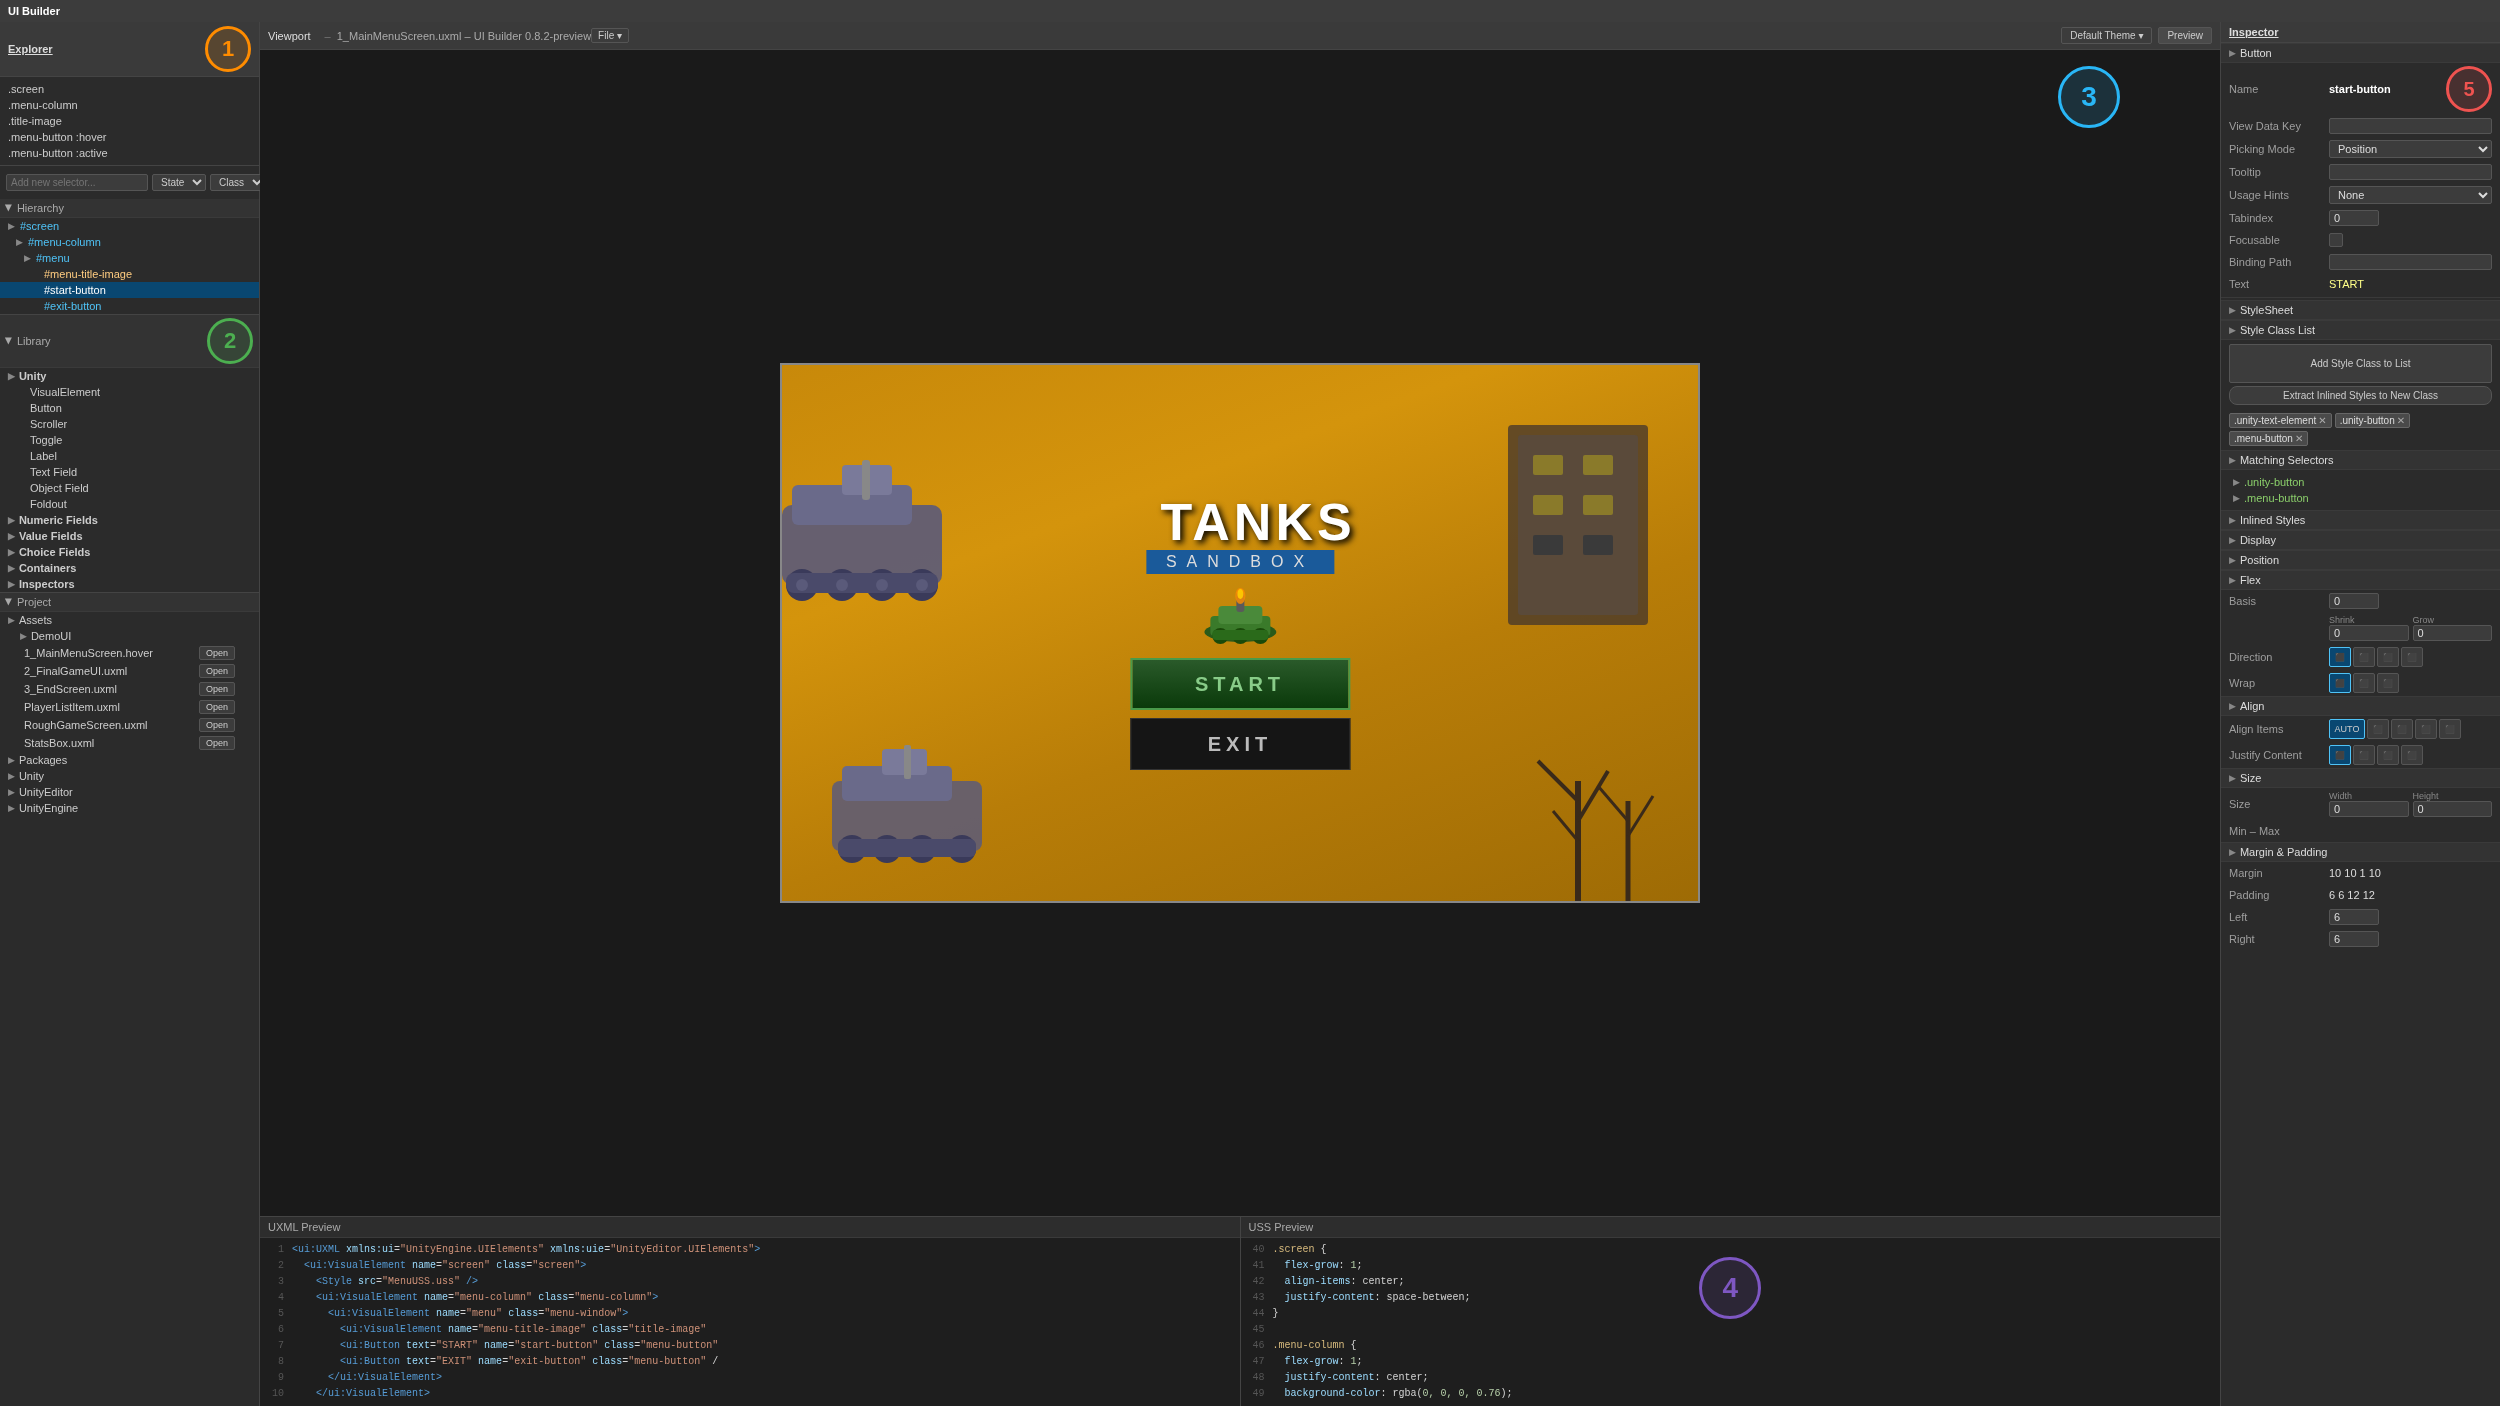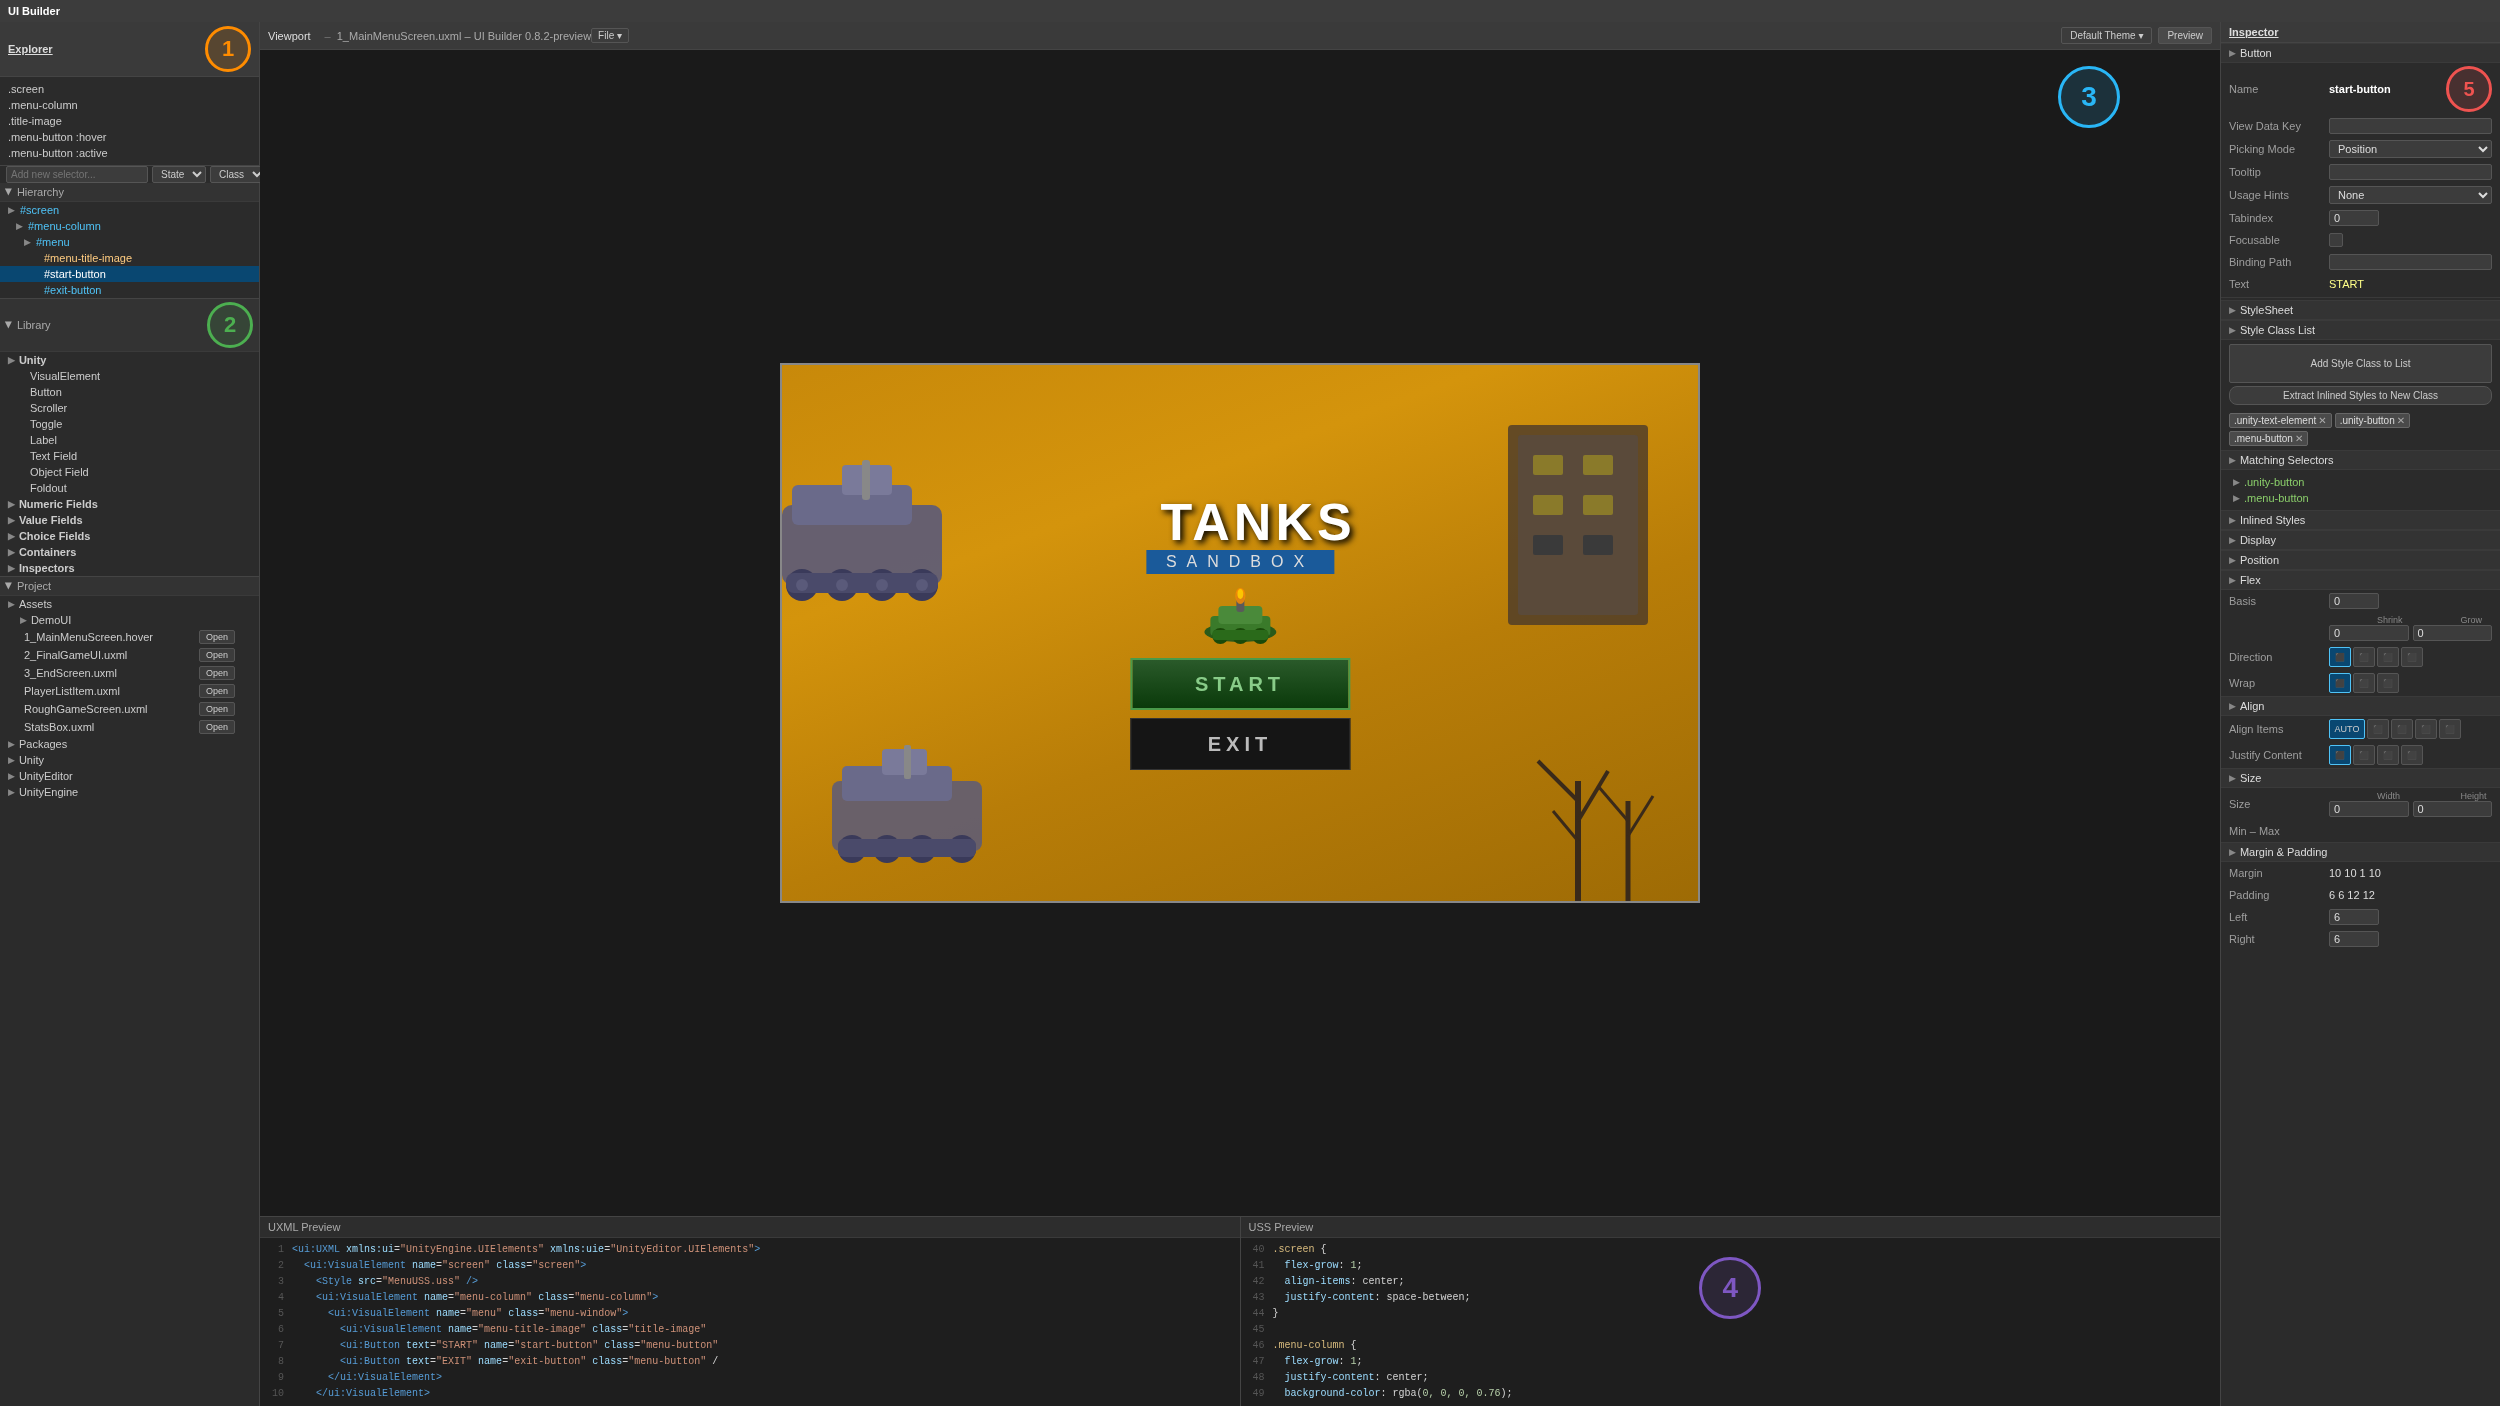--- a/index.html
+++ b/index.html
@@ -15,21 +15,21 @@
     
     .left-panel { width: 260px; background: #2b2b2b; display: flex; flex-direction: column; border-right: 1px solid #444; flex-shrink: 0; }
 
     .panel-header { background: #3a3a3a; padding: 4px 8px; font-size: 11px; color: #aaa; border-bottom: 1px solid #444; display: flex; align-items: center; justify-content: space-between; }
     .panel-header-title { color: #ddd; font-weight: bold; font-size: 11px; text-decoration: underline; }
 
     
     .explorer-section { padding: 4px 0; }
     .explorer-item { padding: 2px 8px; color: #ccc; cursor: pointer; font-size: 11px; white-space: nowrap; }
 
-    .selector-bar { display: flex; align-items: center; padding: 0 6px; gap: 4px; border-top: 1px solid #444; }
+    .selector-bar { display: flex; align-items: center; padding: 8px 6px; gap: 4px; border-top: 1px solid #444; }
     .selector-dropdown { background: #3c3c3c; border: 1px solid #555; color: #ccc; font-size: 10px; padding: 1px 4px; border-radius: 2px; }
 
     
     .section-header { display: flex; align-items: center; padding: 3px 6px; background: #333; color: #aaa; font-size: 11px; border-bottom: 1px solid #3a3a3a; cursor: pointer; }
     .section-header .arrow { margin-right: 4px; font-size: 9px; }
     .section-header.expanded .arrow { transform: rotate(90deg); display: inline-block; }
 
     .tree-item { display: flex; align-items: center; padding: 2px 0; cursor: pointer; }
     .tree-item.selected { background: #094771; }
     .tree-item .indent { display: inline-block; }
@@ -106,21 +106,21 @@
     .matching-selectors { padding: 4px 8px; }
     .selector-item { display: flex; align-items: center; padding: 2px 4px; color: #8acd6a; font-size: 11px; gap: 4px; }
     .selector-item .arrow-right { color: #888; font-size: 9px; }
 
     .flex-controls { display: flex; gap: 2px; }
     .flex-btn { background: #3c3c3c; border: 1px solid #555; color: #ccc; width: 22px; height: 20px; display: flex; align-items: center; justify-content: center; cursor: pointer; font-size: 8px; border-radius: 2px; }
     .flex-btn.active { background: #094771; border-color: #4fc3f7; }
 
     .two-col { display: flex; gap: 4px; flex: 1; }
     .col-item { display: flex; flex-direction: column; flex: 1; }
-    .col-label { color: #888; font-size: 9px; margin-left: 48px; }
+    .col-label { color: #888; font-size: 9px; }
     .col-input { background: #3c3c3c; border: 1px solid #555; color: #ddd; font-size: 11px; padding: 1px 4px; border-radius: 2px; width: 100%; }
 
     
     .circle-badge { width: 60px; height: 60px; border-radius: 50%; border: 3px solid; display: flex; align-items: center; justify-content: center; font-size: 28px; font-weight: bold; position: absolute; }
 
     
     .inspector-checkbox { width: 14px; height: 14px; background: #3c3c3c; border: 1px solid #555; border-radius: 2px; }
 
     
     ::-webkit-scrollbar { width: 8px; height: 8px; }

